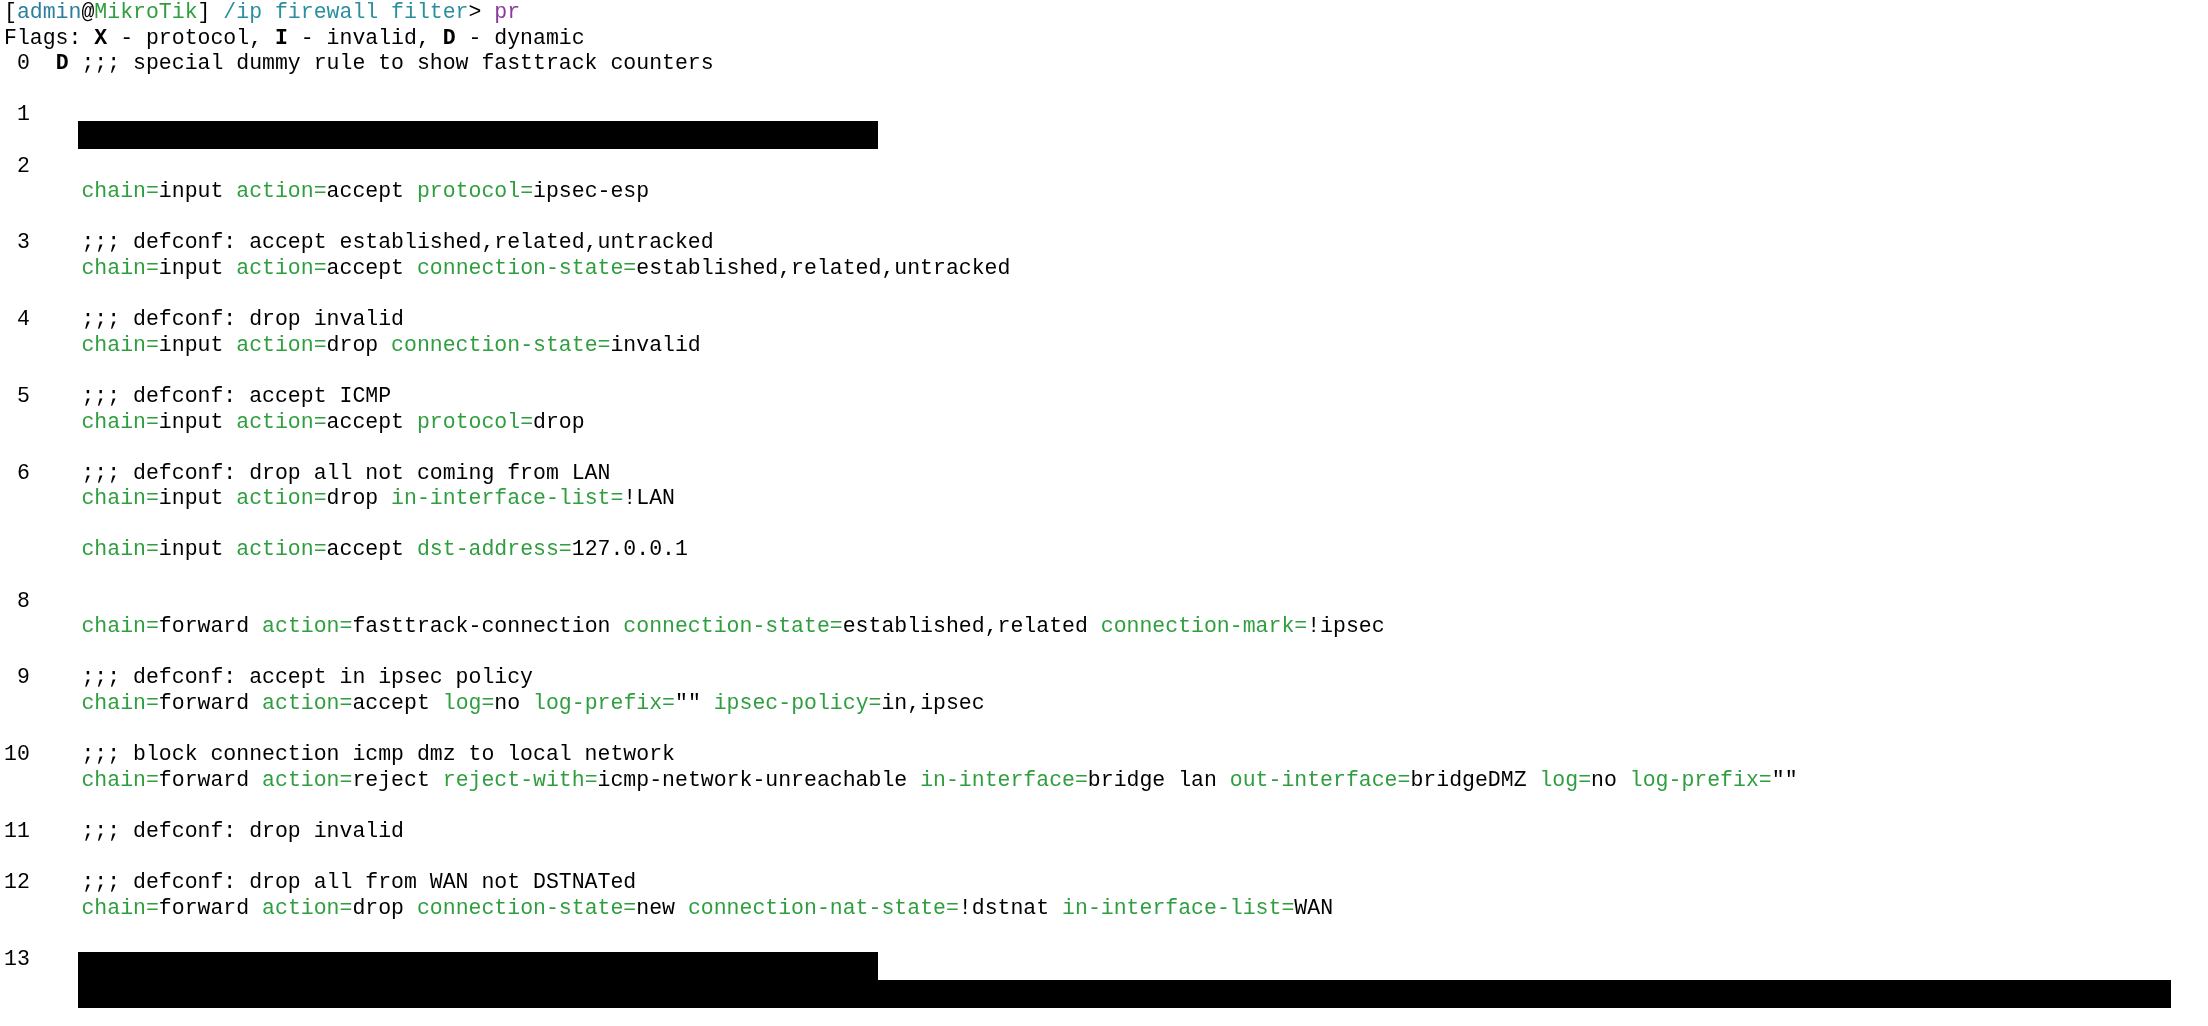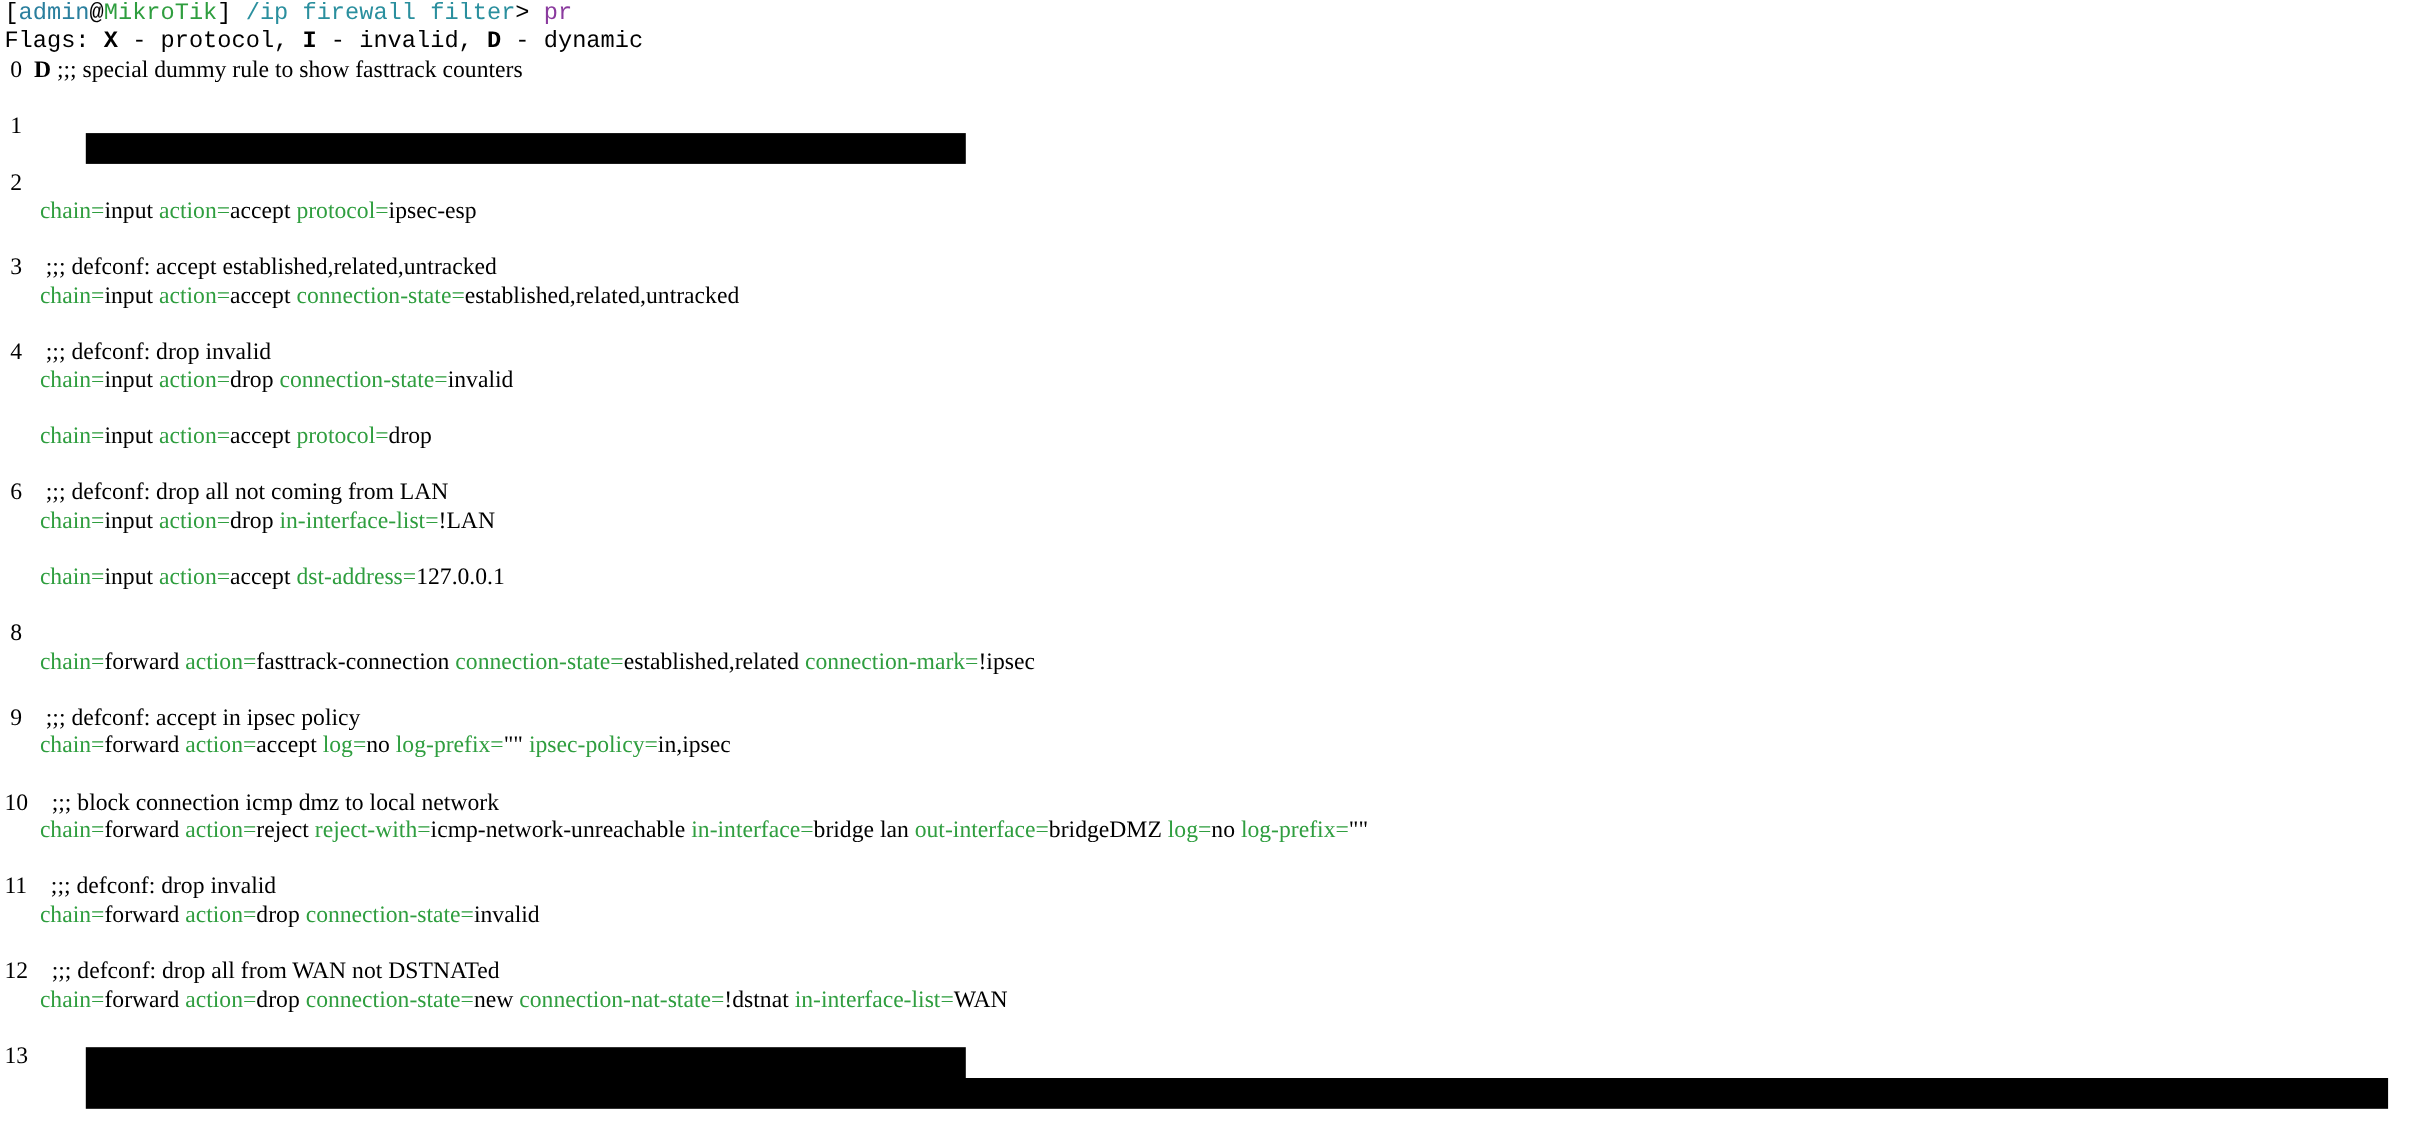--- a/index.html
+++ b/index.html
@@ -47,21 +47,21 @@
   .c-flag     { color: #000000; font-weight: bold; }
   .c-comment  { color: #000000; }
   .c-idx      { color: #000000; }
 
   
   .redact {
     position: absolute;
     background: #000000;
     z-index: 5;
   }
-  .rule-block { position: relative; font-family: Liberation Serif, serif; }
+  .rule-block { position: relative; }
 </style>
 </head>
 <body>
 
 <div class="terminal">
 
   <div class="line"><span class="c-bracket">[</span><span class="c-user">admin</span><span class="c-at">@</span><span class="c-host">MikroTik</span><span class="c-bracket">] </span><span class="c-path">/ip firewall filter</span><span class="c-plain">&gt; </span><span class="c-cmd">pr</span></div>
 
   <div class="line"><span class="c-plain">Flags: </span><span class="c-flag">X</span><span class="c-plain"> - protocol, </span><span class="c-flag">I</span><span class="c-plain"> - invalid, </span><span class="c-flag">D</span><span class="c-plain"> - dynamic</span></div>
 
@@ -83,20 +83,21 @@
         <div class="line"><span class="c-idx"> 3</span><span class="c-plain">  </span><span class="c-flag"></span><span class="c-plain">  </span><span class="c-comment">;;; defconf: accept established,related,untracked</span></div>
         <div class="line"><span class="c-plain">      </span><span class="c-key">chain=</span><span class="c-val">input</span><span class="c-plain"> </span><span class="c-key">action=</span><span class="c-val">accept</span><span class="c-plain"> </span><span class="c-key">connection-state=</span><span class="c-val">established,related,untracked</span></div>
       </div>
       <div class="spacer"></div>
       <div class="rule-block">
         <div class="line"><span class="c-idx"> 4</span><span class="c-plain">  </span><span class="c-flag"></span><span class="c-plain">  </span><span class="c-comment">;;; defconf: drop invalid</span></div>
         <div class="line"><span class="c-plain">      </span><span class="c-key">chain=</span><span class="c-val">input</span><span class="c-plain"> </span><span class="c-key">action=</span><span class="c-val">drop</span><span class="c-plain"> </span><span class="c-key">connection-state=</span><span class="c-val">invalid</span></div>
       </div>
       <div class="spacer"></div>
       <div class="rule-block">
+        <div class="line"><span class="c-idx"> 5</span><span class="c-plain">  </span><span class="c-flag"></span><span class="c-plain">  </span><span class="c-comment">;;; defconf: accept ICMP</span></div>
         <div class="line"><span class="c-plain">      </span><span class="c-key">chain=</span><span class="c-val">input</span><span class="c-plain"> </span><span class="c-key">action=</span><span class="c-val">accept</span><span class="c-plain"> </span><span class="c-key">protocol=</span><span class="c-val">drop</span></div>
       </div>
       <div class="spacer"></div>
       <div class="rule-block">
         <div class="line"><span class="c-idx"> 6</span><span class="c-plain">  </span><span class="c-flag"></span><span class="c-plain">  </span><span class="c-comment">;;; defconf: drop all not coming from LAN</span></div>
         <div class="line"><span class="c-plain">      </span><span class="c-key">chain=</span><span class="c-val">input</span><span class="c-plain"> </span><span class="c-key">action=</span><span class="c-val">drop</span><span class="c-plain"> </span><span class="c-key">in-interface-list=</span><span class="c-val">!LAN</span></div>
       </div>
       <div class="spacer"></div>
       <div class="rule-block">
         <div class="line"><span class="c-plain">      </span><span class="c-key">chain=</span><span class="c-val">input</span><span class="c-plain"> </span><span class="c-key">action=</span><span class="c-val">accept</span><span class="c-plain"> </span><span class="c-key">dst-address=</span><span class="c-val">127.0.0.1</span></div>
@@ -112,21 +113,20 @@
         <div class="line"><span class="c-plain">      </span><span class="c-key">chain=</span><span class="c-val">forward</span><span class="c-plain"> </span><span class="c-key">action=</span><span class="c-val">accept</span><span class="c-plain"> </span><span class="c-key">log=</span><span class="c-val">no</span><span class="c-plain"> </span><span class="c-key">log-prefix=</span><span class="c-val">""</span><span class="c-plain"> </span><span class="c-key">ipsec-policy=</span><span class="c-val">in,ipsec</span></div>
       </div>
       <div class="spacer"></div>
       <div class="rule-block">
         <div class="line"><span class="c-idx">10</span><span class="c-plain">  </span><span class="c-flag"></span><span class="c-plain">  </span><span class="c-comment">;;; block connection icmp dmz to local network</span></div>
         <div class="line"><span class="c-plain">      </span><span class="c-key">chain=</span><span class="c-val">forward</span><span class="c-plain"> </span><span class="c-key">action=</span><span class="c-val">reject</span><span class="c-plain"> </span><span class="c-key">reject-with=</span><span class="c-val">icmp-network-unreachable</span><span class="c-plain"> </span><span class="c-key">in-interface=</span><span class="c-val">bridge lan</span><span class="c-plain"> </span><span class="c-key">out-interface=</span><span class="c-val">bridgeDMZ</span><span class="c-plain"> </span><span class="c-key">log=</span><span class="c-val">no</span><span class="c-plain"> </span><span class="c-key">log-prefix=</span><span class="c-val">""</span></div>
       </div>
       <div class="spacer"></div>
       <div class="rule-block">
         <div class="line"><span class="c-idx">11</span><span class="c-plain">  </span><span class="c-flag"></span><span class="c-plain">  </span><span class="c-comment">;;; defconf: drop invalid</span></div>
-        <div class="line"><span class="c-plain">      </span><span class="c-key">chain=</span><span class="c-val">forward</span><span class="c-plain"> </span><span class="c-key">action=</span><span class="c-val">drop</span><span class="c-plain"> </span><span class="c-key">connection-state=</span><span class="c-val">invalid</span></div>
       </div>
       <div class="spacer"></div>
       <div class="rule-block">
         <div class="line"><span class="c-idx">12</span><span class="c-plain">  </span><span class="c-flag"></span><span class="c-plain">  </span><span class="c-comment">;;; defconf: drop all from WAN not DSTNATed</span></div>
         <div class="line"><span class="c-plain">      </span><span class="c-key">chain=</span><span class="c-val">forward</span><span class="c-plain"> </span><span class="c-key">action=</span><span class="c-val">drop</span><span class="c-plain"> </span><span class="c-key">connection-state=</span><span class="c-val">new</span><span class="c-plain"> </span><span class="c-key">connection-nat-state=</span><span class="c-val">!dstnat</span><span class="c-plain"> </span><span class="c-key">in-interface-list=</span><span class="c-val">WAN</span></div>
       </div>
       <div class="spacer"></div>
       <div class="rule-block">
         <div class="line"><span class="c-idx">13</span><span class="c-plain">  </span><span class="c-flag"></span><span class="c-plain">  </span><span class="c-comment"></span></div>
       </div>

